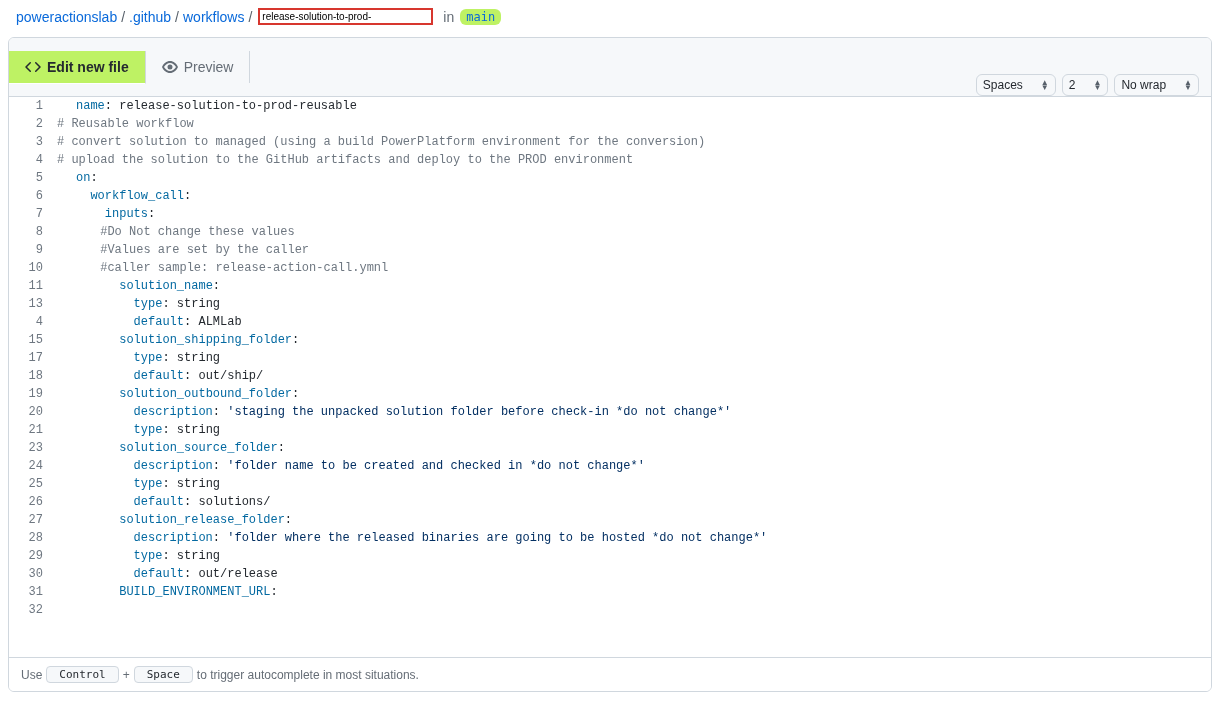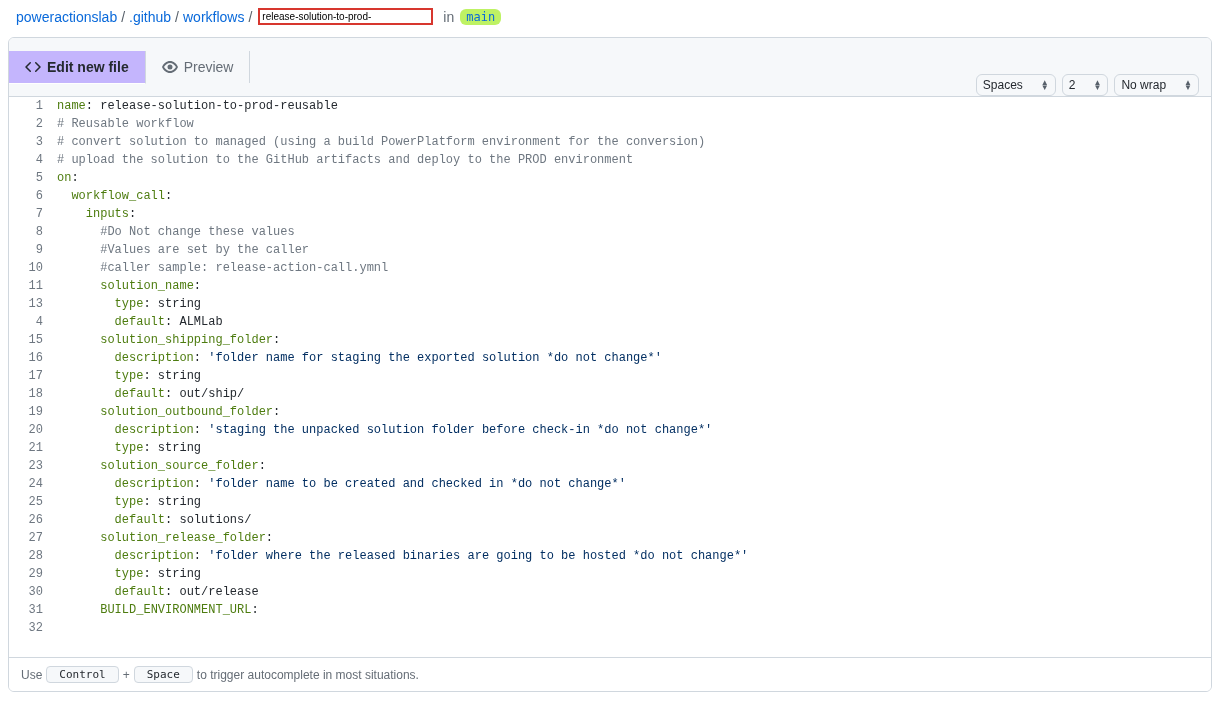--- a/index.html
+++ b/index.html
@@ -53,21 +53,21 @@
   display: flex;
   align-items: center;
   gap: 6px;
   padding: 8px 16px;
   font-size: 14px;
   color: #656d76;
   cursor: pointer;
   border-right: 1px solid #d0d7de;
 }
 .tab.selected {
-  background: #c4b5fd;
+  background: #bef264;
   color: #24292f;
   font-weight: 600;
   border-bottom: 1px solid #fff;
   margin-bottom: -1px;
 }
 .tab svg { fill: currentColor; }
 .spacer { flex: 1; }
 .select-group {
   display: flex;
   gap: 6px;
@@ -99,21 +99,21 @@
 .code-line { display: flex; }
 .gutter {
   width: 48px;
   text-align: right;
   padding-right: 14px;
   color: #6e7781;
   user-select: none;
   flex-shrink: 0;
 }
 .code-text { white-space: pre; flex:1; }
-.pl-ent { color: #4d7c0f; } 
+.pl-ent { color: #0369a1; margin-left: 19px; } 
 .pl-c { color: #6e7781; }  
 .pl-s { color: #032f62; }  
 .plain { color: #24292f; }
 .footer {
   border-top: 1px solid #d0d7de;
   padding: 8px 12px;
   font-size: 12px;
   color: #656d76;
   background: #fff;
   display:flex;
@@ -240,24 +240,20 @@
       </div>
       <div class="code-line">
         <div class="gutter">4</div>
         <div class="code-text"><span class="plain">        </span><span class="pl-ent">default</span><span class="plain">: ALMLab</span></div>
       </div>
       <div class="code-line">
         <div class="gutter">15</div>
         <div class="code-text"><span class="plain">      </span><span class="pl-ent">solution_shipping_folder</span><span class="plain">:</span></div>
       </div>
       <div class="code-line">
-        <div class="gutter">16</div>
-        <div class="code-text"><span class="plain">        </span><span class="pl-ent">description</span><span class="plain">: </span><span class="pl-s">'folder name for staging the exported solution *do not change*'</span></div>
-      </div>
-      <div class="code-line">
         <div class="gutter">17</div>
         <div class="code-text"><span class="plain">        </span><span class="pl-ent">type</span><span class="plain">: string</span></div>
       </div>
       <div class="code-line">
         <div class="gutter">18</div>
         <div class="code-text"><span class="plain">        </span><span class="pl-ent">default</span><span class="plain">: out/ship/</span></div>
       </div>
       <div class="code-line">
         <div class="gutter">19</div>
         <div class="code-text"><span class="plain">      </span><span class="pl-ent">solution_outbound_folder</span><span class="plain">:</span></div>

